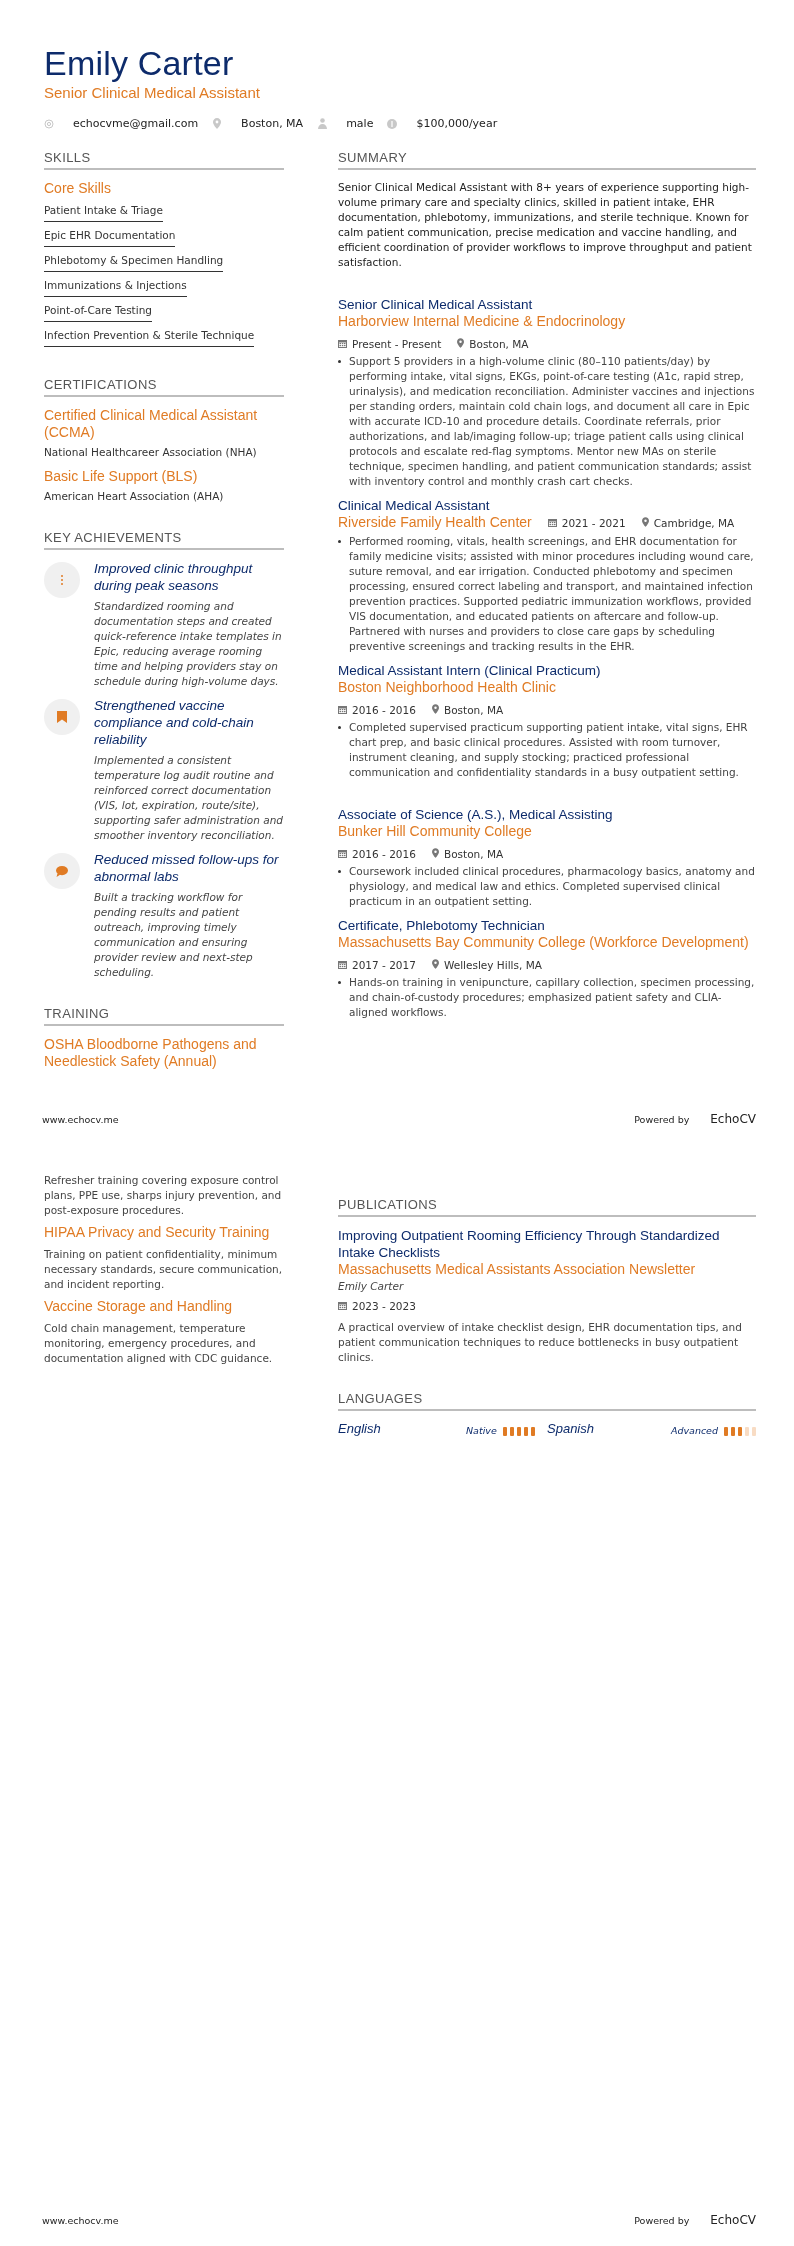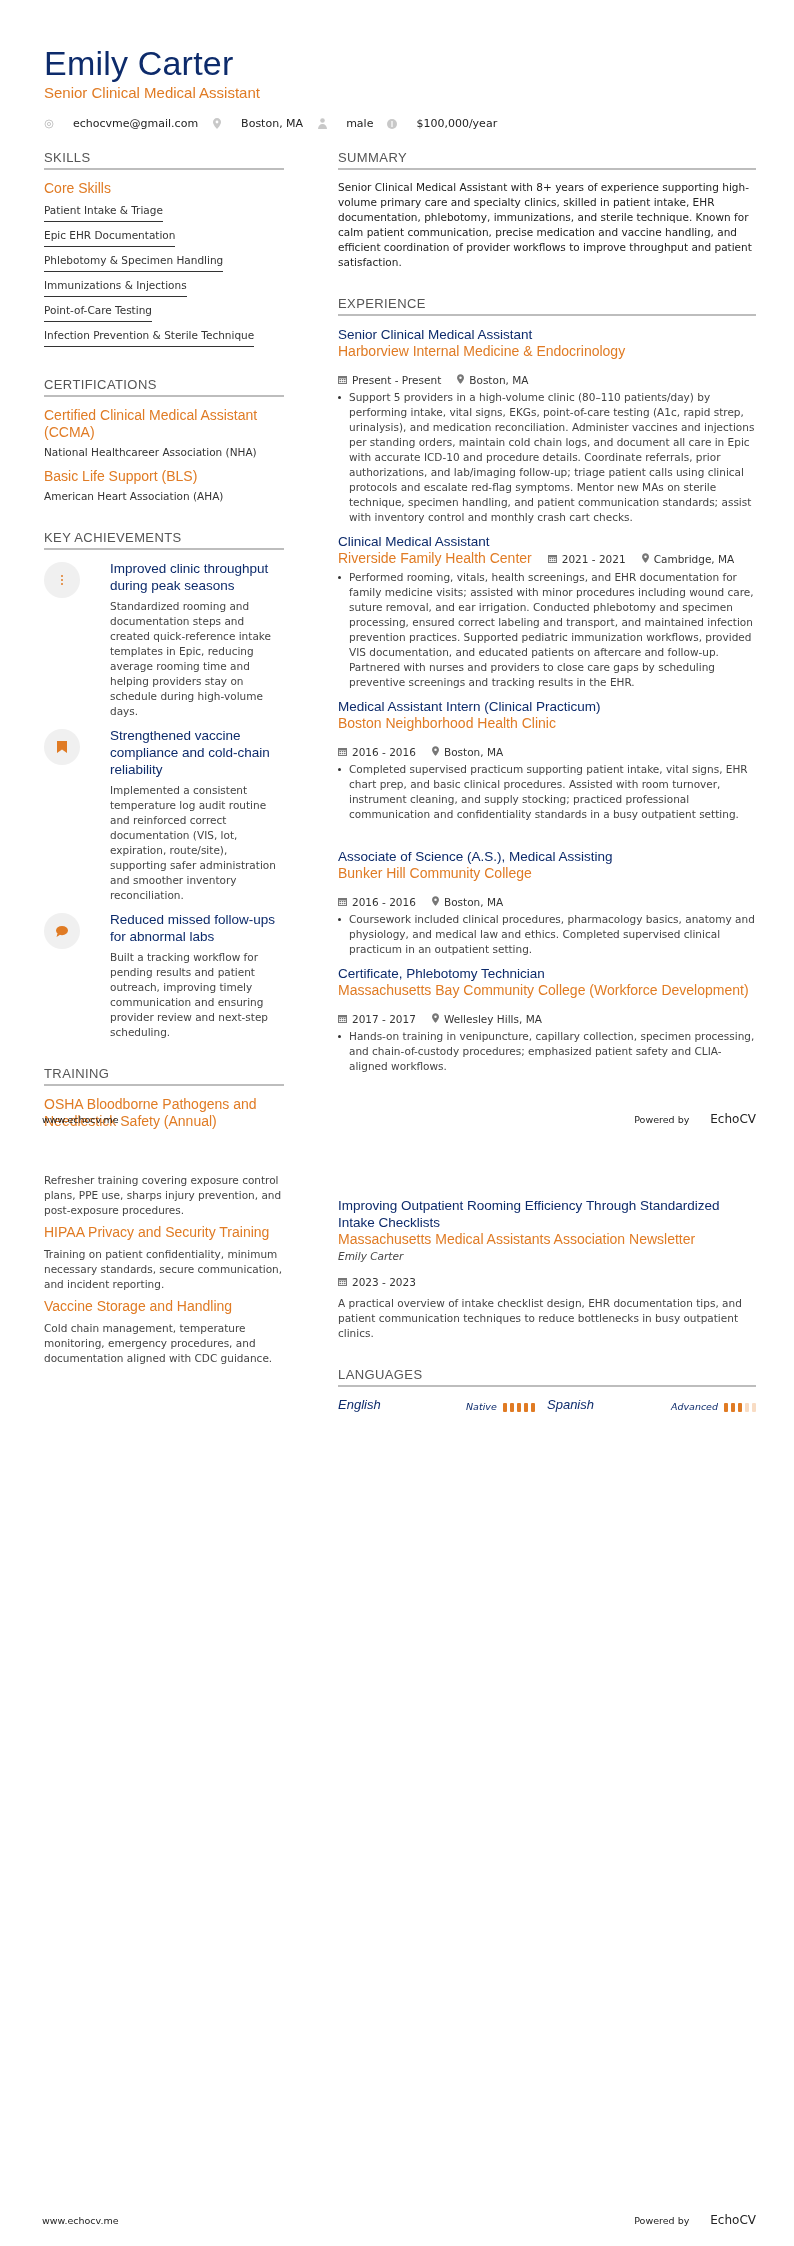--- a/index.html
+++ b/index.html
@@ -25,31 +25,31 @@
   .orange-h { font-family: "Liberation Sans", sans-serif; font-size: 14px; color: #e07b24; line-height: 17px; }
   .blue-h { font-family: "Liberation Sans", sans-serif; font-size: 13.5px; color: #0d2b6b; line-height: 17px; }
   .small { font-size: 10.5px; color: #333; line-height: 15px; }
 
   .skill { display: inline-block; font-size: 10.5px; color: #333; padding: 3px 0 5px 0; border-bottom: 1.5px solid #333; margin-bottom: 4px; }
   .skills-list { display: flex; flex-direction: column; align-items: flex-start; margin-top: 4px; }
 
   .cert { margin-bottom: 8px; }
   .cert .small { margin-top: 4px; }
 
-  .ach { display: flex; gap: 30px; margin-bottom: 8px; }
+  .ach { display: flex; gap: 14px; margin-bottom: 8px; font-style: italic; }
   .ach-icon { width: 36px; height: 36px; border-radius: 50%; background: #f0f0f0; flex-shrink: 0; display: flex; align-items: center; justify-content: center; margin-top: 2px; }
   .ach-body .blue-h { font-size: 13.5px; line-height: 17px; margin-bottom: 5px; }
   .ach-body .desc { font-size: 10.5px; color: #444; line-height: 15px; }
 
   .train-desc { font-size: 10.5px; color: #444; line-height: 15px; margin-top: 6px; margin-bottom: 6px; }
 
   .summary { font-size: 10.5px; color: #222; line-height: 15px; }
 
   .entry { margin-bottom: 8px; }
-  .meta { display: flex; align-items: center; gap: 16px; font-size: 10.5px; color: #333; margin-top: 14px; margin-bottom: 4px; }
+  .meta { display: flex; align-items: center; gap: 16px; font-size: 10.5px; color: #333; margin-top: 8px; margin-bottom: 4px; }
   .meta-item { display: flex; align-items: center; gap: 5px; }
   .inline-row { display: flex; align-items: center; gap: 16px; }
   .bullet { display: flex; gap: 8px; font-size: 10.5px; color: #444; line-height: 15px; }
   .bullet .dot { flex-shrink: 0; width: 3px; height: 3px; border-radius: 50%; background: #333; margin-top: 6px; }
 
   .pub-author { font-size: 10.5px; font-style: italic; color: #444; margin-top: 2px; }
   .pub-desc { font-size: 10.5px; color: #444; line-height: 15px; margin-top: 8px; }
 
   .langs { display: flex; align-items: center; }
   .lang { display: flex; align-items: flex-end; width: 209px; font-style: italic; }
@@ -188,21 +188,20 @@
   </div>
 
   <div class="col-right" style="top:150px;">
 
     <div class="section">
       <div class="sec-title">SUMMARY</div>
       <div class="summary">Senior Clinical Medical Assistant with 8+ years of experience supporting high-volume primary care and specialty clinics, skilled in patient intake, EHR documentation, phlebotomy, immunizations, and sterile technique. Known for calm patient communication, precise medication and vaccine handling, and efficient coordination of provider workflows to improve throughput and patient satisfaction.</div>
     </div>
 
     <div class="section">
-      <div class="sec-title">EXPERIENCE</div>
 
       <div class="entry">
         <div class="blue-h">Senior Clinical Medical Assistant</div>
         <div class="orange-h">Harborview Internal Medicine &amp; Endocrinology</div>
         <div class="meta">
           <span class="meta-item">
               <span><svg width="9" height="9" viewBox="0 0 9 9">
                   <rect x="0" y="1" width="9" height="8" fill="#777"></rect>
                   <rect x="1" y="3.5" width="7" height="4.5" fill="#fff"></rect>
                   <rect x="1.5" y="4" width="1.5" height="1.2" fill="#777"></rect>
@@ -373,20 +372,21 @@
   <div class="col-left" style="top:50px;">
     <div class="train-desc" style="margin-top:0;">Refresher training covering exposure control plans, PPE use, sharps injury prevention, and post-exposure procedures.</div>
     <div class="orange-h">HIPAA Privacy and Security Training</div>
     <div class="train-desc">Training on patient confidentiality, minimum necessary standards, secure communication, and incident reporting.</div>
     <div class="orange-h">Vaccine Storage and Handling</div>
     <div class="train-desc">Cold chain management, temperature monitoring, emergency procedures, and documentation aligned with CDC guidance.</div>
   </div>
 
   <div class="col-right" style="top:74px;">
     <div class="section">
+      <div class="sec-title">PUBLICATIONS</div>
       <div class="entry">
         <div class="blue-h">Improving Outpatient Rooming Efficiency Through Standardized Intake Checklists</div>
         <div class="orange-h">Massachusetts Medical Assistants Association Newsletter</div>
         <div class="pub-author">Emily Carter</div>
         <div class="meta">
           <span class="meta-item">
               <span><svg width="9" height="9" viewBox="0 0 9 9">
                   <rect x="0" y="1" width="9" height="8" fill="#777"></rect>
                   <rect x="1" y="3.5" width="7" height="4.5" fill="#fff"></rect>
                   <rect x="1.5" y="4" width="1.5" height="1.2" fill="#777"></rect>

